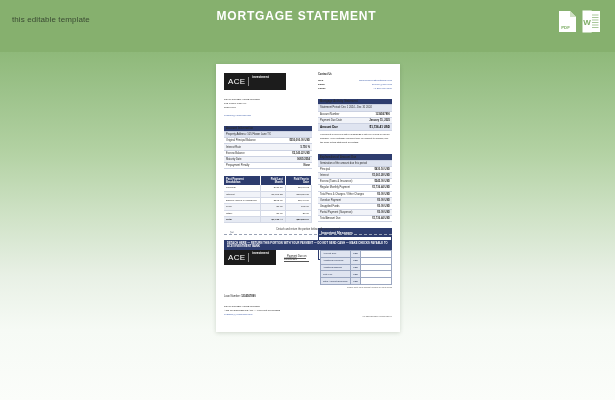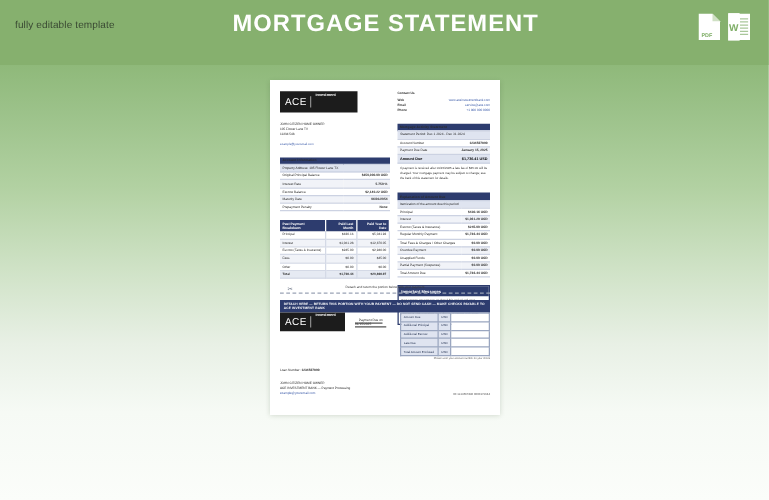--- a/index.html
+++ b/index.html
@@ -23,23 +23,23 @@
   .brand { position:absolute; left:12px; top:9px; }
   .brand-name {
     color:#ffffff; font-size:15px; font-weight:bold;
     letter-spacing:-0.3px; line-height:1;
   }
   .brand-sub {
     color:#3a4a33; font-size:8px; margin-top:7px;
     letter-spacing:0.1px; line-height:1;
   }
   .band-title {
-    position:absolute; left:12px; top:9px; width:593px;
+    position:absolute; left:0; top:9px; width:593px;
     text-align:center; color:#ffffff;
-    font-size:19px; font-weight:bold; letter-spacing:0.8px;
+    font-size:12px; font-weight:bold; letter-spacing:0.8px;
   }
   .filetypes {
     position:absolute; right:14px; top:10px;
     display:flex; gap:5px; align-items:flex-start;
   }
   .ft { width:19px; height:23px; display:block; }
 
   
   .page {
     position:absolute; left:216px; top:64px;
@@ -184,21 +184,21 @@
     position:absolute; right:0; bottom:0;
     font-size:2.3px; color:#555;
   }
 </style>
 </head>
 <body>
 
 <div class="band"></div>
 
 <div class="brand">
-  <div class="brand-sub">fully editable template</div>
+  <div class="brand-sub">this editable template</div>
 </div>
 
 <div class="band-title">MORTGAGE STATEMENT</div>
 
 <div class="filetypes">
   <svg class="ft" viewBox="0 0 19 23">
     <path d="M1 1h11l6 6v15H1z" fill="#ffffff"></path>
     <path d="M12 1l6 6h-6z" fill="#cfe0c4"></path>
     <rect x="2" y="14.5" width="11" height="6" rx="1" fill="#ffffff"></rect>
     <text x="7.5" y="19.3" font-size="4.3" font-family="Liberation Sans, sans-serif" font-weight="bold" fill="#7fae67" text-anchor="middle">PDF</text>

